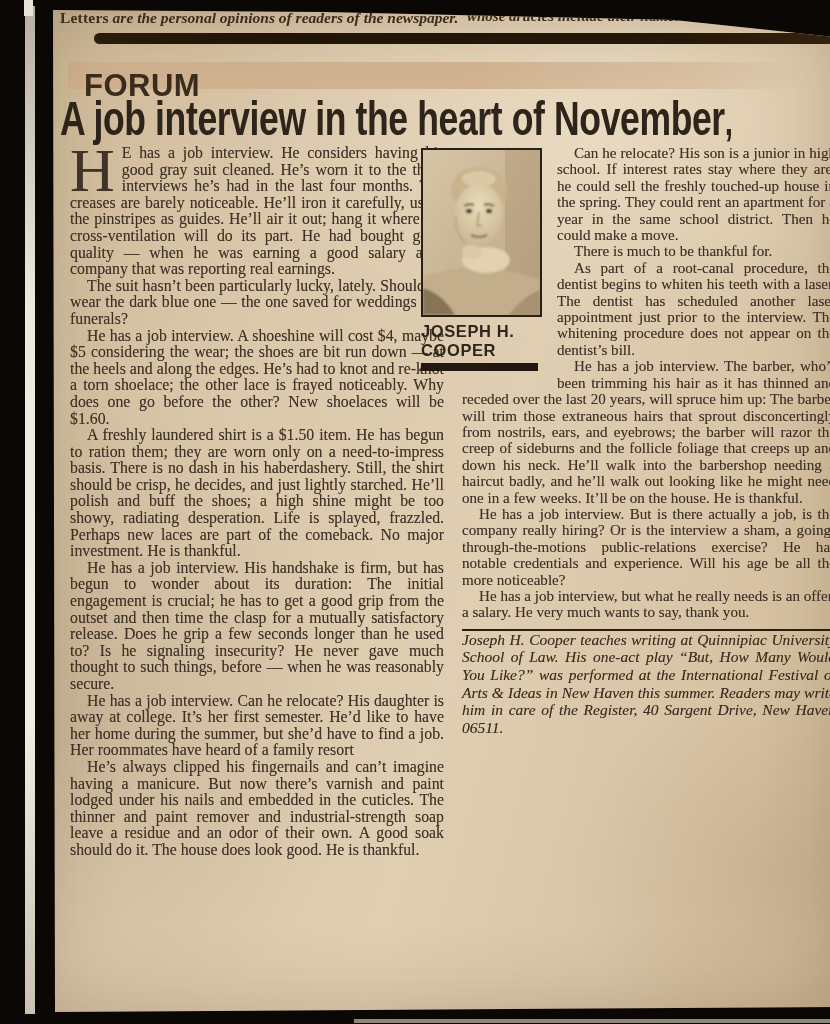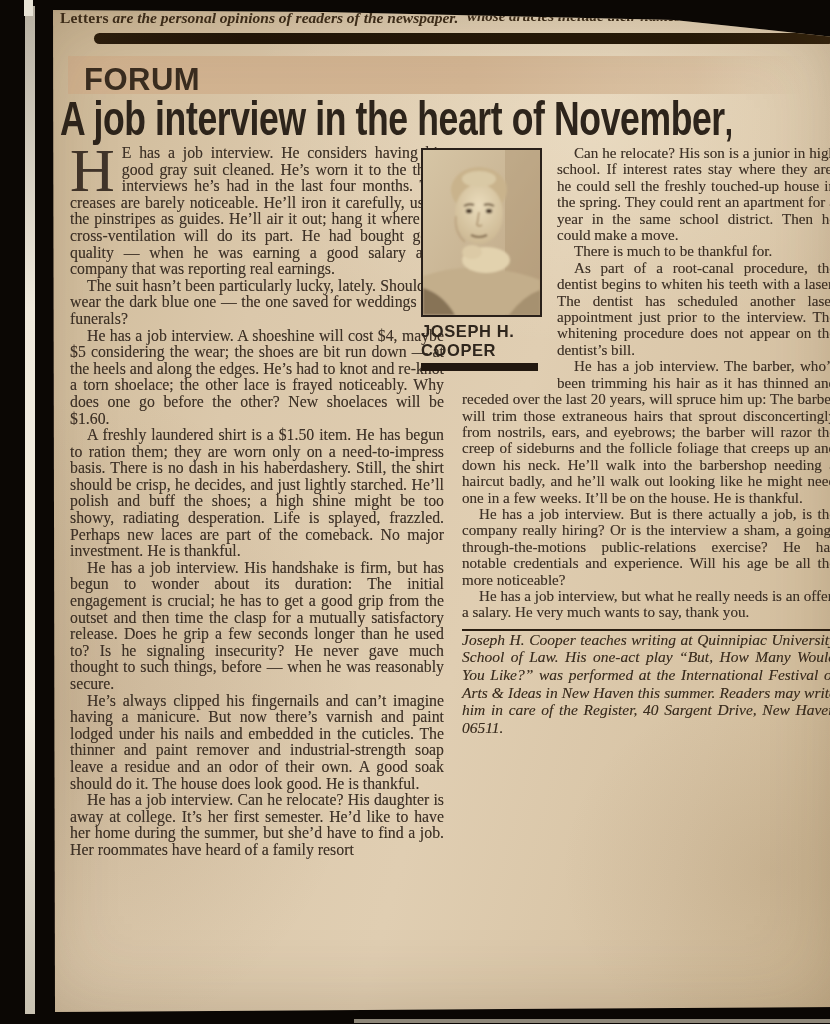--- a/index.html
+++ b/index.html
@@ -27,21 +27,21 @@
   
   .m-left{position:absolute;left:36px;top:9px;font:italic bold 15.5px "Liberation Serif",serif;
     color:#3c2c1a;white-space:nowrap;}
   .m-left b{font-style:normal;letter-spacing:.2px;}
   .m-right{position:absolute;left:443px;top:8px;font:italic bold 15px "Liberation Serif",serif;
     color:#3c2c1a;white-space:nowrap;}
   .rule{position:absolute;left:70px;top:33px;width:740px;height:11px;border-radius:6px;
     background:linear-gradient(90deg,#2a1c0c,#1f1407 20%,#241807 80%,#32220e);}
 
   
-  .kicker-band{position:absolute;left:44px;top:56px;width:736px;height:38px;
+  .kicker-band{position:absolute;left:44px;top:62px;width:736px;height:27px;
     background:linear-gradient(90deg,var(--kicker-band,#d1b28f) 0%,#d3b593 55%,rgba(209,178,143,.55) 85%,rgba(209,178,143,0) 100%);}
   .kicker{display:inline-block;margin:6px 0 0 16px;font:bold 31px "Liberation Sans",sans-serif;
     color:#3a2d20;letter-spacing:.5px;}
   .headline{position:absolute;left:36px;top:97px;margin:0;white-space:nowrap;
     font:bold 48px/44px "Liberation Sans",sans-serif;letter-spacing:-.5px;
     color:var(--headline-ink,#2d241b);transform:scaleX(.74);transform-origin:left top;}
   .headline .mark{font-size:40px;}
 
   
   .body{position:absolute;left:46px;top:145px;width:766px;display:flex;gap:18px;}
@@ -85,22 +85,22 @@
     <h1 class="headline"><span>A job interview in the heart of November</span><span class="mark">,</span></h1>
 
     <div class="body">
 
       <div class="col col-left">
         <p class="noindent"><span class="dropcap">H</span><span>E has a job interview. He considers having his good gray suit cleaned. He’s worn it to the three interviews he’s had in the last four months. The creases are barely noticeable. He’ll iron it carefully, using the pinstripes as guides. He’ll air it out; hang it where the cross-ventilation will do its part. He had bought good quality — when he was earning a good salary at a company that was reporting real earnings.</span></p>
         <p>The suit hasn’t been particularly lucky, lately. Should he wear the dark blue one — the one saved for weddings and funerals?</p>
         <p>He has a job interview. A shoeshine will cost $4, maybe $5 considering the wear; the shoes are bit run down — at the heels and along the edges. He’s had to knot and re-knot a torn shoelace; the other lace is frayed noticeably. Why does one go before the other? New shoelaces will be $1.60.</p>
         <p>A freshly laundered shirt is a $1.50 item. He has begun to ration them; they are worn only on a need-to-impress basis. There is no dash in his haberdashery. Still, the shirt should be crisp, he decides, and just lightly starched. He’ll polish and buff the shoes; a high shine might be too showy, radiating desperation. Life is splayed, frazzled. Perhaps new laces are part of the comeback. No major investment. He is thankful.</p>
         <p>He has a job interview. His handshake is firm, but has begun to wonder about its duration: The initial engagement is crucial; he has to get a good grip from the outset and then time the clasp for a mutually satisfactory release. Does he grip a few seconds longer than he used to? Is he signaling insecurity? He never gave much thought to such things, before — when he was reasonably secure.</p>
+        <p>He has a job interview. Can he relocate? His daughter is away at college. It’s her first semester. He’d like to have her home during the summer, but she’d have to find a job. Her roommates have heard of a family resort</p>
         <p>He’s always clipped his fingernails and can’t imagine having a manicure. But now there’s varnish and paint lodged under his nails and embedded in the cuticles. The thinner and paint remover and industrial-strength soap leave a residue and an odor of their own. A good soak should do it. The house does look good. He is thankful.</p>
-        <p>He has a job interview. Can he relocate? His daughter is away at college. It’s her first semester. He’d like to have her home during the summer, but she’d have to find a job. Her roommates have heard of a family resort</p>
       </div>
 
       <div class="col col-right">
         <figure class="photo-block" style="margin-left:-73px;margin-top:3px;margin-right:15px;margin-bottom:8px;padding-left:32px;">
           <span class="photo">
             <svg viewBox="0 0 117 165" width="117" height="165">
               <defs>
                 <linearGradient id="pg1" x1="0" y1="0" x2="1" y2="1">
                   <stop offset="0" stop-color="#d6c5a5"></stop>
                     <stop offset="1" stop-color="#bda685"></stop>

